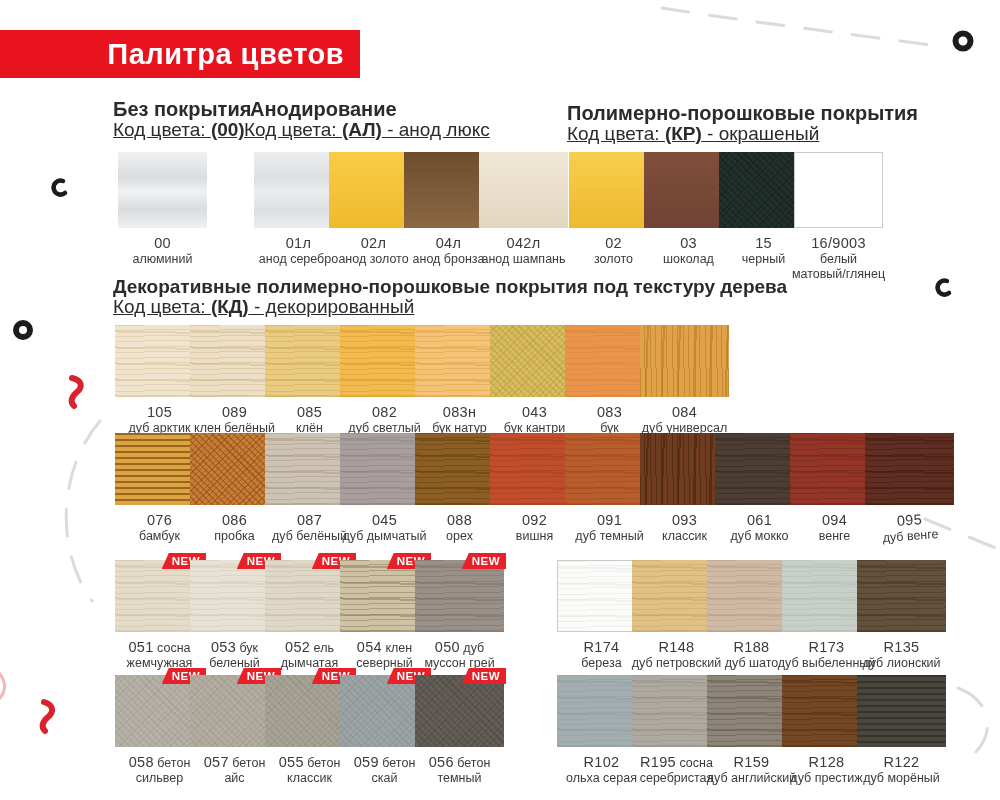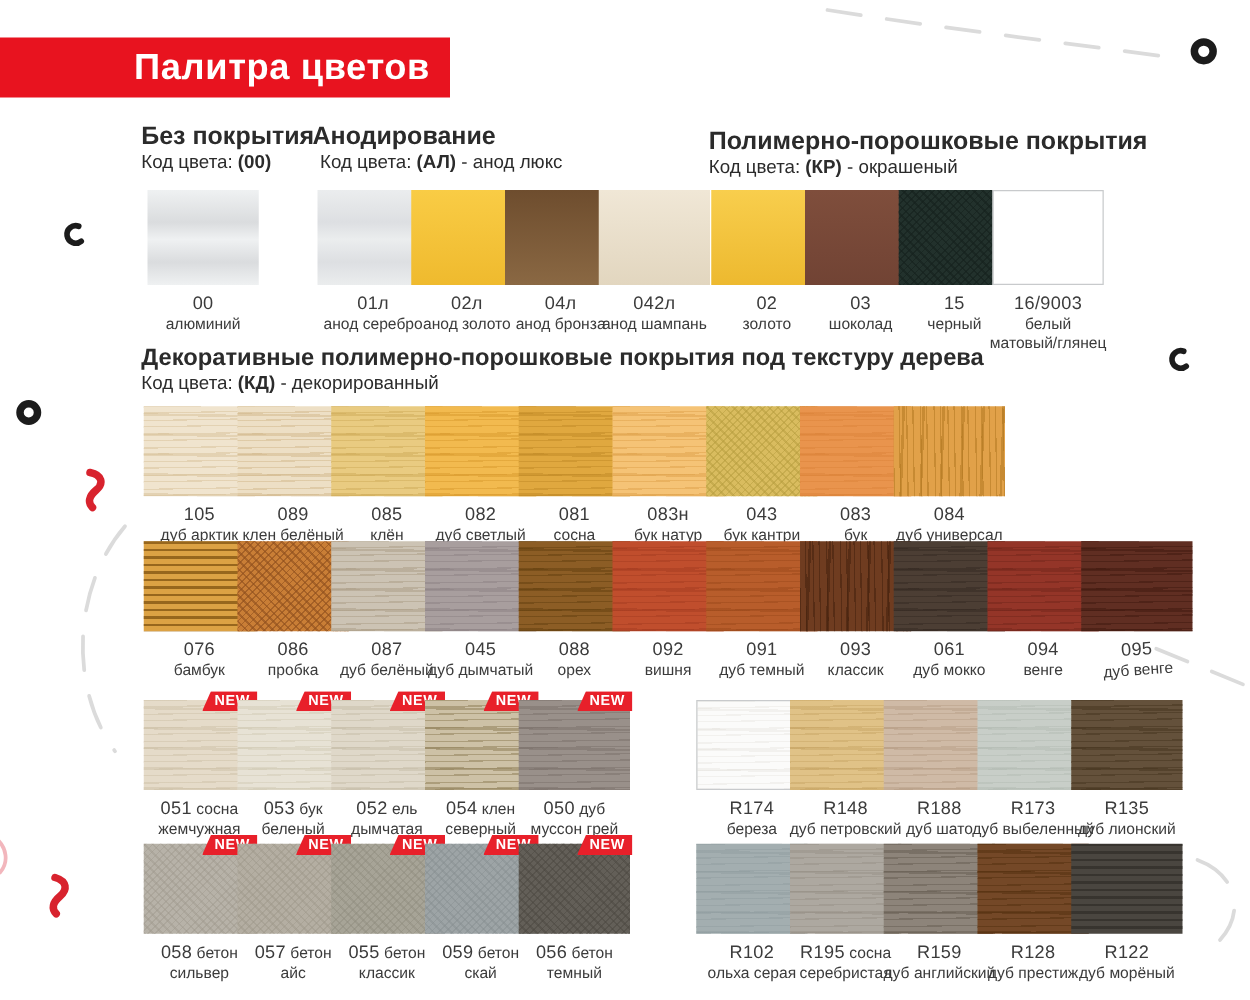--- a/index.html
+++ b/index.html
@@ -21,21 +21,21 @@
     color:#ffffff;font-size:29px;font-weight:bold;letter-spacing:.5px;text-align:right;
   }
 
   .sec-head{
     position:absolute;color:var(--heading);
     font-size:20px;font-weight:bold;line-height:22px;white-space:nowrap;
   }
   .sec-head.wood{font-size:19px;}
   .sec-sub{
     position:absolute;color:var(--heading);
-    font-size:15px;line-height:16px;white-space:nowrap;
+    font-size:19px;line-height:16px;white-space:nowrap;text-decoration:underline;
   }
   .sec-sub b{font-weight:bold;}
 
   .group{
     position:absolute;display:flex;gap:8px;align-items:flex-start;padding-left:16px;
   }
   .cell{
     width:67px;flex:0 0 auto;display:flex;flex-direction:column;align-items:center;
   }
   .box{
@@ -97,21 +97,21 @@
 <body>
 
 <div class="banner">
   <span class="banner-title">Палитра цветов</span>
 </div>
 
 <div class="sec-head" style="left:113px;top:98px">Без покрытия</div>
 <div class="sec-sub" style="left:113px;top:122px"><span>Код цвета: </span><b>(00)</b><span></span></div>
 
 <div class="sec-head" style="left:250px;top:98px">Анодирование</div>
-<div class="sec-sub" style="left:256px;top:122px"><span>Код цвета: </span><b>(АЛ)</b><span> - анод люкс</span></div>
+<div class="sec-sub" style="left:244px;top:122px"><span>Код цвета: </span><b>(АЛ)</b><span> - анод люкс</span></div>
 
 <div class="sec-head" style="left:567px;top:102px">Полимерно-порошковые покрытия</div>
 <div class="sec-sub" style="left:567px;top:126px"><span>Код цвета: </span><b>(КР)</b><span> - окрашеный</span></div>
 
 <div class="sec-head wood" style="left:113px;top:276px">Декоративные полимерно-порошковые покрытия под текстуру дерева</div>
 <div class="sec-sub" style="left:113px;top:299px"><span>Код цвета: </span><b>(КД)</b><span> - декорированный</span></div>
 
 <div class="group" style="left:113px;top:152px">
     <div class="cell">
       <div class="box t-metal tall" style="--c1: #EFF1F2; --c2: #DADCDE;"></div>
@@ -203,27 +203,20 @@
       <div class="labs">
         <div class="lab l1">085</div>
         <div class="lab l2">клён</div>
       </div>
     </div>
     <div class="cell">
       <div class="box t-wood" style="--c1: #F2BA4F; --c2: #D99B2E88;"></div>
       <div class="labs">
         <div class="lab l1">082</div>
         <div class="lab l2">дуб светлый</div>
-      </div>
-    </div>
-    <div class="cell">
-      <div class="box t-wood" style="--c1: #E0A83F; --c2: #C18A2688;"></div>
-      <div class="labs">
-        <div class="lab l1">081</div>
-        <div class="lab l2">сосна</div>
       </div>
     </div>
     <div class="cell">
       <div class="box t-wood" style="--c1: #F5C376; --c2: #DFA24C88;"></div>
       <div class="labs">
         <div class="lab l1">083н</div>
         <div class="lab l2">бук натур</div>
       </div>
     </div>
     <div class="cell">

